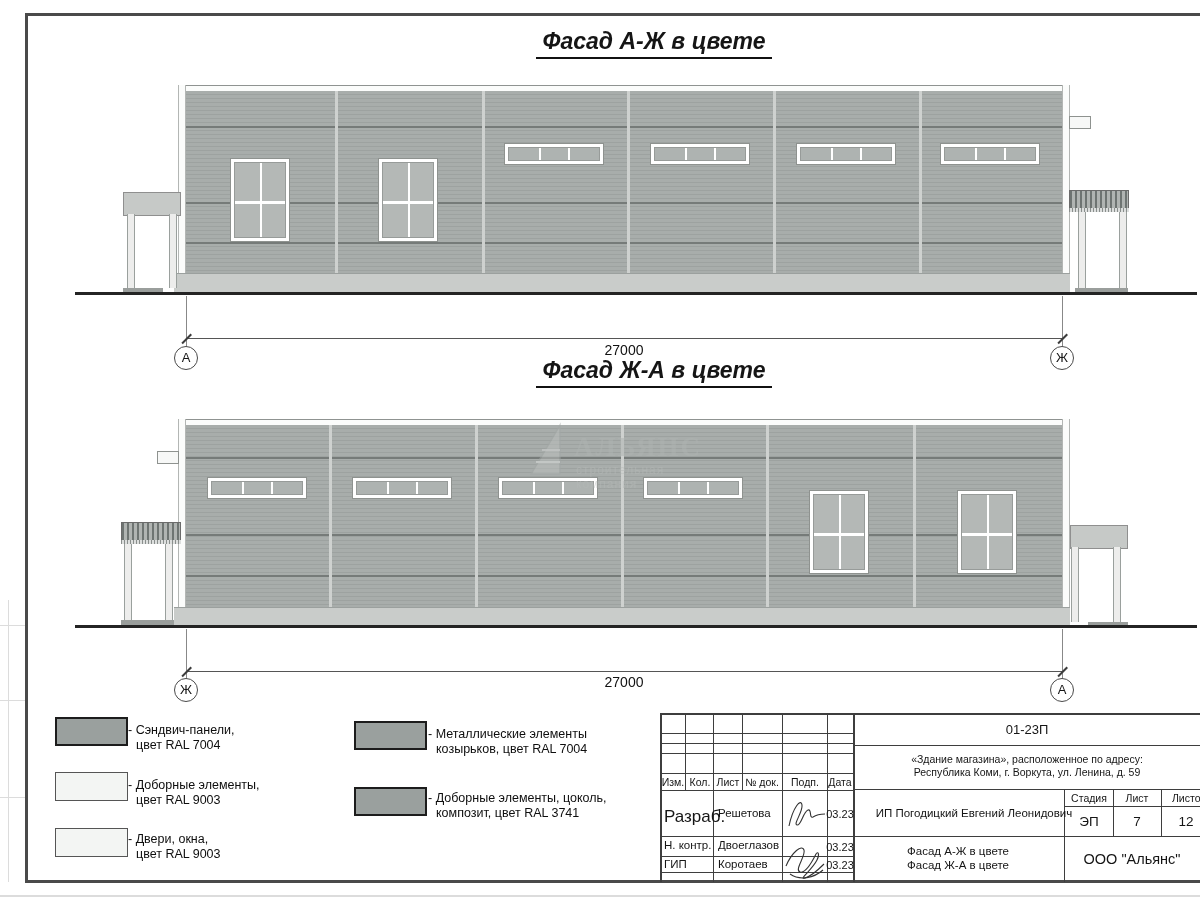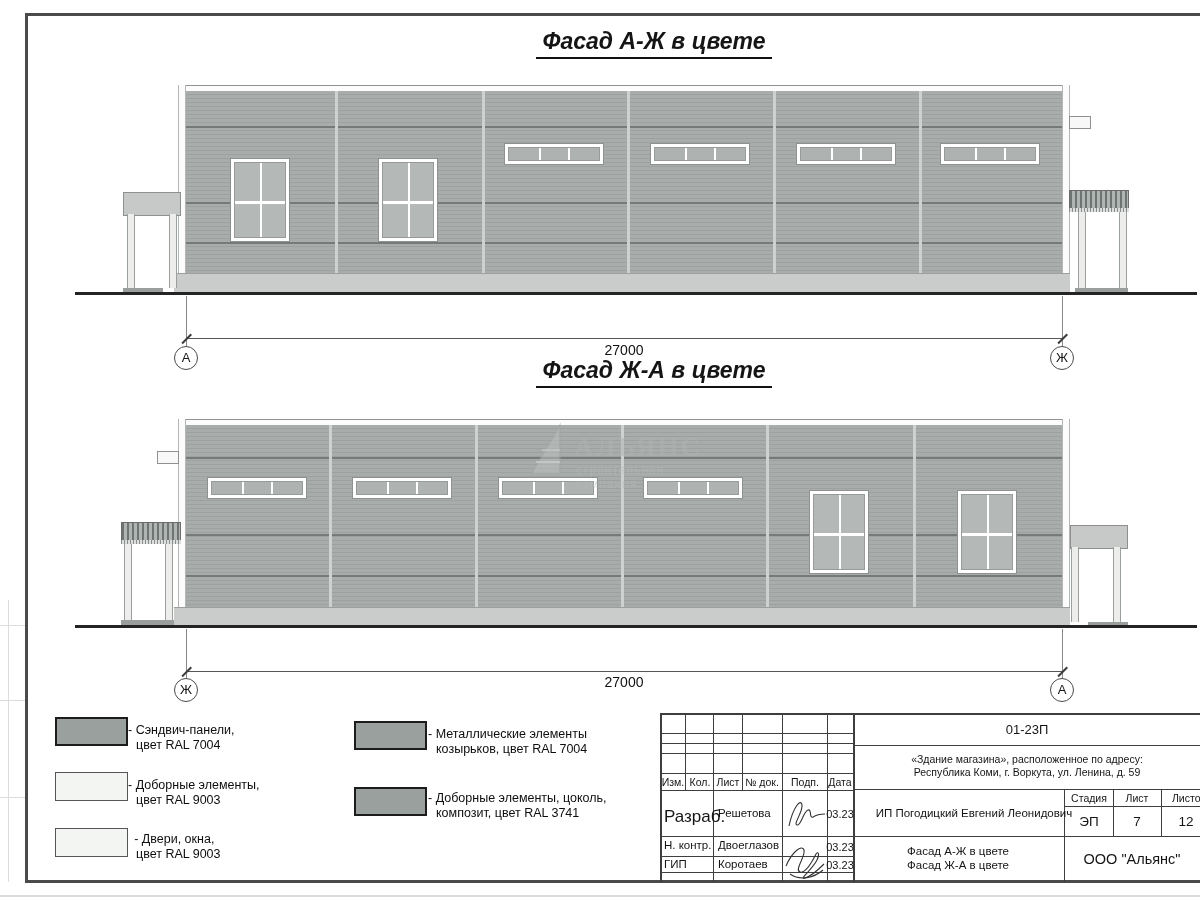--- a/index.html
+++ b/index.html
@@ -243,21 +243,21 @@
     <div class="leg-text" style="left:128px;top:723px;">
       <div>- Сэндвич-панели,</div>
         <div class="l2">цвет RAL 7004</div>
       </div>
     <div class="swatch sw-white" style="left:55px;top:772px;"></div>
     <div class="leg-text" style="left:128px;top:778px;">
       <div>- Доборные элементы,</div>
         <div class="l2">цвет RAL 9003</div>
       </div>
     <div class="swatch sw-white" style="left:55px;top:828px;"></div>
-    <div class="leg-text" style="left:128px;top:832px;text-align:center;">
+    <div class="leg-text" style="left:128px;top:832px;">
       <div>- Двери, окна,</div>
         <div class="l2">цвет RAL 9003</div>
       </div>
     <div class="swatch sw-gray" style="left:354px;top:721px;"></div>
     <div class="leg-text" style="left:428px;top:727px;">
       <div>- Металлические элементы</div>
         <div class="l2">козырьков, цвет RAL 7004</div>
       </div>
     <div class="swatch sw-gray" style="left:354px;top:787px;"></div>
     <div class="leg-text" style="left:428px;top:791px;">

